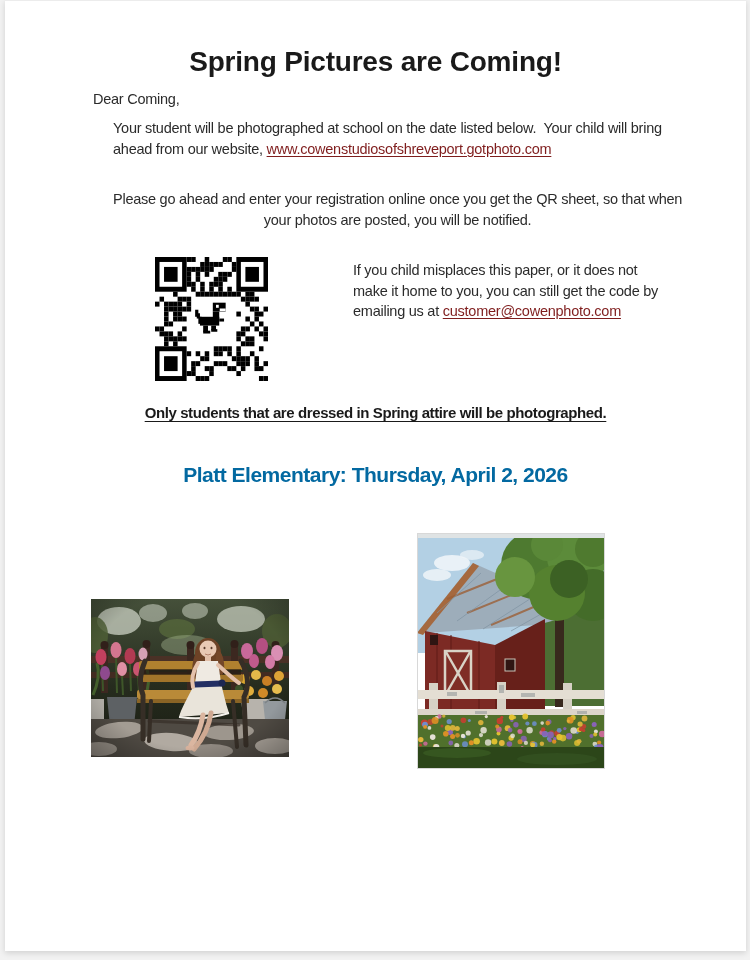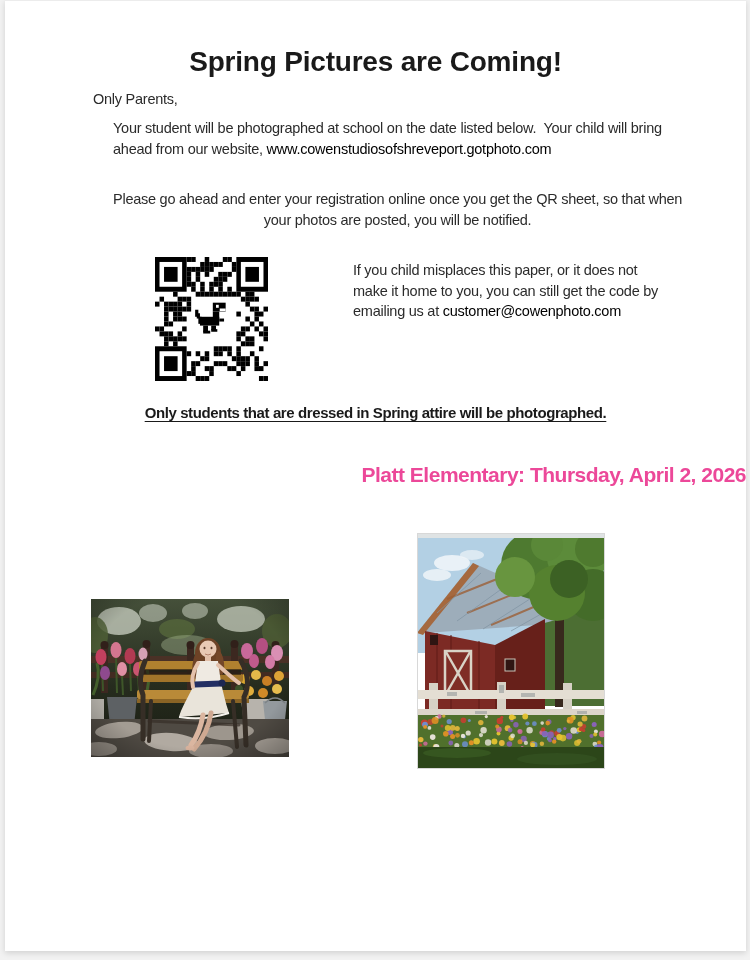--- a/index.html
+++ b/index.html
@@ -17,44 +17,44 @@
   .title{
     position:absolute;top:45px;left:0;width:100%;text-align:center;
     font-size:28px;font-weight:700;color:#1a1a1a;letter-spacing:-0.2px;
   }
   .body-text{font-size:14.5px;color:#2b2b2b;letter-spacing:-0.25px;}
   .salutation{position:absolute;left:88px;top:90px;}
   .para{position:absolute;left:88px;}
   .para .line{height:20.7px;white-space:pre;margin-left:20px;}
   #para-intro{top:119px;}
   #para-registration{top:190px;text-align:center;}
-  a.doc-link{color:#000000;text-underline-offset:2px;cursor:pointer;}
+  a.doc-link{color:#7f1d1d;text-decoration:underline;text-underline-offset:2px;cursor:pointer;}
   .qr-svg{position:absolute;left:150px;top:256px;width:113px;height:124px;}
   .qr-note{position:absolute;left:348px;top:261px;}
   .qr-note .line{height:20.7px;white-space:pre;}
   .attire{
     position:absolute;top:403px;left:0;width:100%;text-align:center;
     font-size:15px;font-weight:700;color:#1a1a1a;letter-spacing:-0.4px;
     text-decoration:underline;text-underline-offset:3px;
   }
   .event{
-    position:absolute;top:462px;left:0;width:100%;text-align:right;
-    font-size:21px;font-weight:700;color:#ec4899;letter-spacing:-0.5px;
+    position:absolute;top:462px;left:0;width:100%;text-align:center;
+    font-size:21px;font-weight:700;color:#0369a1;letter-spacing:-0.5px;
   }
   .photo-left{position:absolute;left:86px;top:598px;width:198px;height:158px;}
   .photo-right{position:absolute;left:412px;top:532px;width:188px;height:236px;}
 </style>
 </head>
 <body>
 
 <div class="page">
 
   <div class="title">Spring Pictures are Coming!</div>
 
-  <div class="salutation body-text">Only Parents,</div>
+  <div class="salutation body-text">Dear Coming,</div>
 
   <div class="para body-text" id="para-intro">
     <div class="line">Your student will be photographed at school on the date listed below.  Your child will bring</div>
     <div class="line"><span>ahead from our website, </span><a class="doc-link">www.cowenstudiosofshreveport.gotphoto.com</a></div>
   </div>
 
   <div class="para body-text" id="para-registration">
     <div class="line">Please go ahead and enter your registration online once you get the QR sheet, so that when</div>
     <div class="line">your photos are posted, you will be notified.</div>
   </div>

